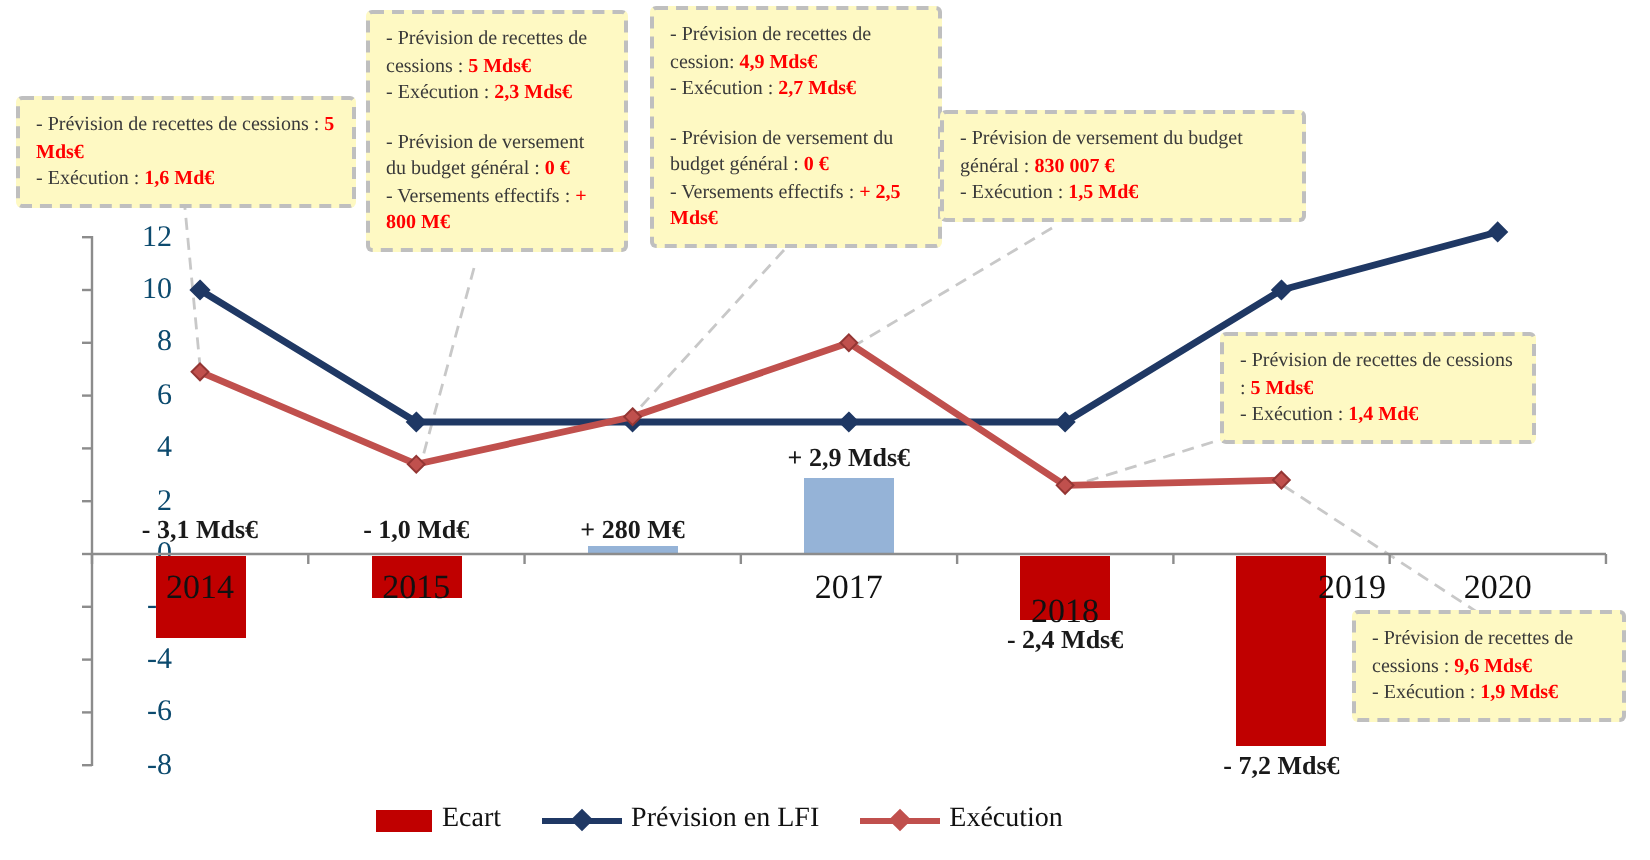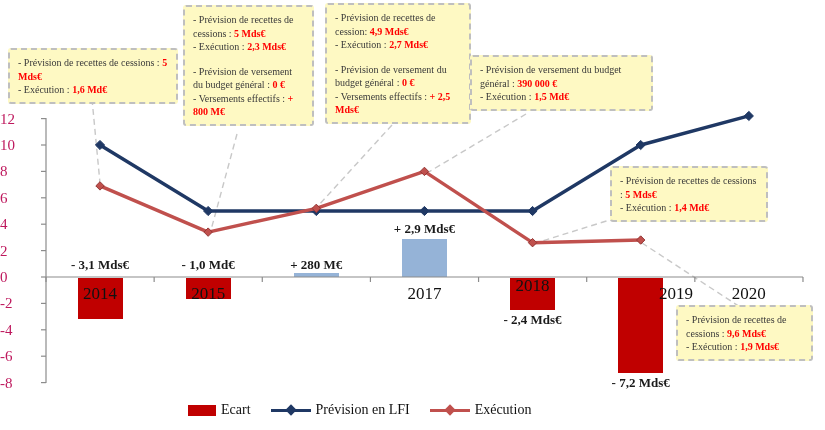--- a/index.html
+++ b/index.html
@@ -1,22 +1,23 @@
 <!DOCTYPE html>
 <html><head>
 <meta charset="utf-8">
 <style>
   html,body{margin:0;padding:0;background:#fff;}
   #stage{
     position:relative;width:825px;height:430px;background:#fff;overflow:hidden;
     font-family:"Liberation Serif", serif;
   }
   .ytick-label{
-    position:absolute;width:38px;text-align:left;font-size:15px;color:#be185d;
+    position:absolute;width:38px;text-align:right;font-size:15px;color:#0c4a6e;
     line-height:18px;
+    padding-left:48px;
   }
   .bar{position:absolute;}
   .year-label{
     position:absolute;width:90px;text-align:center;font-size:17px;color:#111;
     z-index:5;
   }
   .bar-value-label{
     position:absolute;width:110px;text-align:center;font-size:13px;font-weight:bold;
     color:#1a1a1a;z-index:6;
   }
@@ -106,21 +107,21 @@
     <div class="bar-value-label" style="left: 261.28px; top: 257px;">+ 280 M€</div>
     <div class="bar" style="left: 401.92px; width: 45px; top: 238.72px; height: 38.28px; background: rgb(149, 179, 215);"></div>
     <div class="bar-value-label" style="left: 369.42px; top: 220.72px;">+ 2,9 Mds€</div>
     <div class="bar" style="left: 510.06px; width: 45px; top: 278px; height: 31.68px; background: rgb(192, 0, 0);"></div>
     <div class="bar-value-label" style="left: 477.56px; top: 311.68px;">- 2,4 Mds€</div>
     <div class="bar" style="left: 618.2px; width: 45px; top: 278px; height: 95.04px; background: rgb(192, 0, 0);"></div>
     <div class="bar-value-label" style="left: 585.7px; top: 375.04px;">- 7,2 Mds€</div>
     <div class="year-label" style="left: 55px; top: 284px;">2014</div>
     <div class="year-label" style="left: 163.14px; top: 284px;">2015</div>
     <div class="year-label" style="left: 379.42px; top: 284px;">2017</div>
-    <div class="year-label" style="left: 487.56px; top: 276px;">2018</div>
+    <div class="year-label" style="left: 487.56px; top: 296px;">2018</div>
     <div class="year-label" style="left: 631px; top: 284px;">2019</div>
     <div class="year-label" style="left: 703.84px; top: 284px;">2020</div>
     <div class="ann-box" style="left: 8px; top: 48px; width: 150px;">
       <div class="ann-line"><span>- Prévision de recettes de cessions : </span><span class="ann-red">5 Mds€</span></div>
       <div class="ann-line"><span>- Exécution : </span><span class="ann-red">1,6 Md€</span></div>
     </div>
     <div class="ann-box" style="left: 183px; top: 5px; width: 111px;">
       <div class="ann-line"><span>- Prévision de recettes de cessions : </span><span class="ann-red">5 Mds€</span></div>
       <div class="ann-line"><span>- Exécution : </span><span class="ann-red">2,3 Mds€</span></div>
       <div class="ann-blank"></div>
@@ -128,21 +129,21 @@
       <div class="ann-line"><span>- Versements effectifs : </span><span class="ann-red">+ 800 M€</span></div>
     </div>
     <div class="ann-box" style="left: 325px; top: 3px; width: 126px;">
       <div class="ann-line"><span>- Prévision de recettes de cession: </span><span class="ann-red">4,9 Mds€</span></div>
       <div class="ann-line"><span>- Exécution : </span><span class="ann-red">2,7 Mds€</span></div>
       <div class="ann-blank"></div>
       <div class="ann-line"><span>- Prévision de versement du budget général : </span><span class="ann-red">0 €</span></div>
       <div class="ann-line"><span>- Versements effectifs : </span><span class="ann-red">+ 2,5 Mds€</span></div>
     </div>
     <div class="ann-box" style="left: 470px; top: 55px; width: 163px;">
-      <div class="ann-line"><span>- Prévision de versement du budget général : </span><span class="ann-red">390 000 €</span></div>
+      <div class="ann-line"><span>- Prévision de versement du budget général : </span><span class="ann-red">830 007 €</span></div>
       <div class="ann-line"><span>- Exécution : </span><span class="ann-red">1,5 Md€</span></div>
     </div>
     <div class="ann-box" style="left: 610px; top: 166px; width: 138px;">
       <div class="ann-line"><span>- Prévision de recettes de cessions : </span><span class="ann-red">5 Mds€</span></div>
       <div class="ann-line"><span>- Exécution : </span><span class="ann-red">1,4 Md€</span></div>
     </div>
     <div class="ann-box" style="left: 676px; top: 305px; width: 117px;">
       <div class="ann-line"><span>- Prévision de recettes de cessions : </span><span class="ann-red">9,6 Mds€</span></div>
       <div class="ann-line"><span>- Exécution : </span><span class="ann-red">1,9 Mds€</span></div>
     </div>

